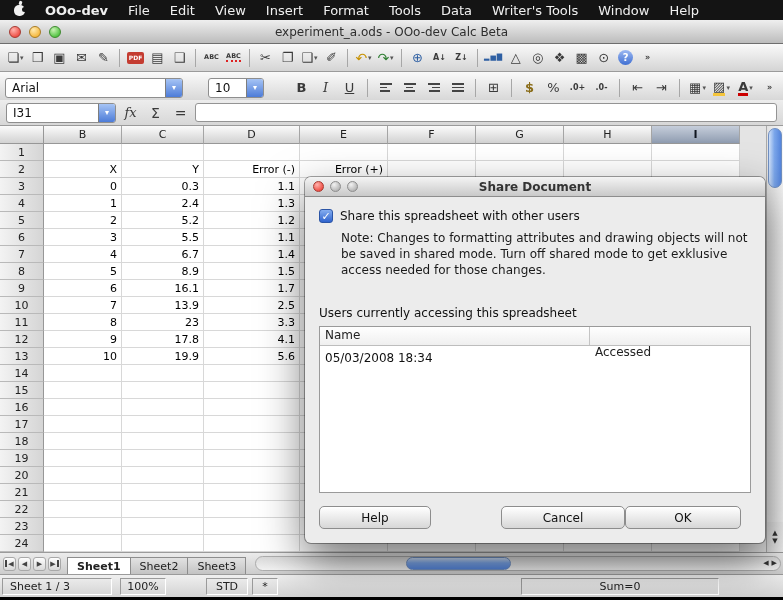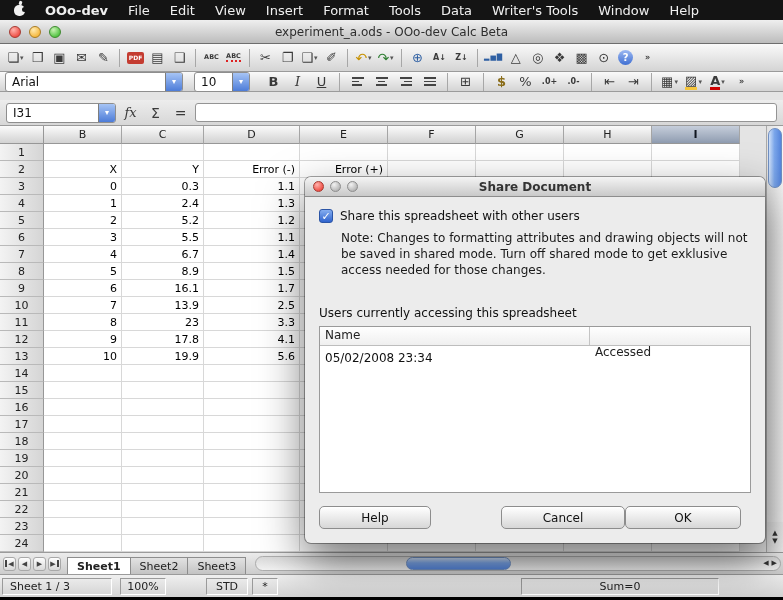--- a/index.html
+++ b/index.html
@@ -23,21 +23,21 @@
 .light{width:12px;height:12px;border-radius:50%}
 .light.red{background:radial-gradient(circle at 35% 30%,#ffb3ad,#ee4d43 75%);border:1px solid #a63a32}
 .light.yellow{background:radial-gradient(circle at 35% 30%,#ffeab0,#f5b73c 75%);border:1px solid #a97c24}
 .light.green{background:radial-gradient(circle at 35% 30%,#c9f2b4,#50c341 75%);border:1px solid #3f8a30}
 .light.gray,.dlight.gray{background:radial-gradient(circle at 35% 30%,#f2f2f2,#b5b5b5 75%);border:1px solid #8d8d8d}
 .title-text{flex:1;text-align:center;font-size:12px;color:#2e2e2e}
 
 
 .toolbar{position:absolute;left:0;right:0;background:linear-gradient(#fafafa,#d4d4d4);border-bottom:1px solid #9b9b9b;display:flex;align-items:center;padding:0 5px;gap:1px}
 .toolbar1{top:24px;height:28px}
-.toolbar2{top:52px;height:20px;gap:3px}
+.toolbar2{top:52px;height:32px;gap:17px}
 .tbtn{height:22px;min-width:21px;padding:0 1px;display:inline-flex;align-items:center;justify-content:center;border-radius:3px;color:#3a3a3a;font-size:13px;cursor:default}
 .tbtn .glyph{display:inline-flex;align-items:center;justify-content:center;line-height:1}
 .tbtn .dd{font-size:7px;color:#555;margin-left:1px}
 .tsep{width:1px;height:18px;background:#a7a7a7;margin:0 4px;flex:none}
 .g-pdf{background:#c43c31;color:#fff;font-size:6px;font-weight:bold;padding:3px 2px;border-radius:2px}
 .g-help{background:linear-gradient(#9db9f2,#3f6fd2);color:#fff;width:15px;height:15px;border-radius:50%;font-size:10px;font-weight:bold}
 .g-abc{font-size:6.5px;font-weight:bold;letter-spacing:0}
 .g-abc-auto{border-bottom:2px dotted #d22}
 .g-small{font-size:8px;font-weight:bold}
 .g-undo{color:#c79100;font-size:14px}
@@ -720,21 +720,21 @@
       </div>
       <div class="note">Note: Changes to formatting attributes and drawing objects will not be saved in shared mode. Turn off shared mode to get exklusive access needed for those changes.</div>
       <div class="users-label">Users currently accessing this spreadsheet</div>
       <div class="utable">
         <div class="thead">
           <span class="c1">Name</span>
           <span class="c2">Accessed</span>
         </div>
         <div class="tbody">
             <div class="trow">
-              <span class="c2">05/02/2008 23:34</span>
+              <span class="c2">05/03/2008 18:34</span>
             </div>
           </div>
       </div>
       <div class="dbtn-row">
         <button class="mac-btn b-help">Help</button>
         <span class="spacer"></span>
         <button class="mac-btn b-cancel">Cancel</button>
         <button class="mac-btn b-ok">OK</button>
       </div>
     </div>

